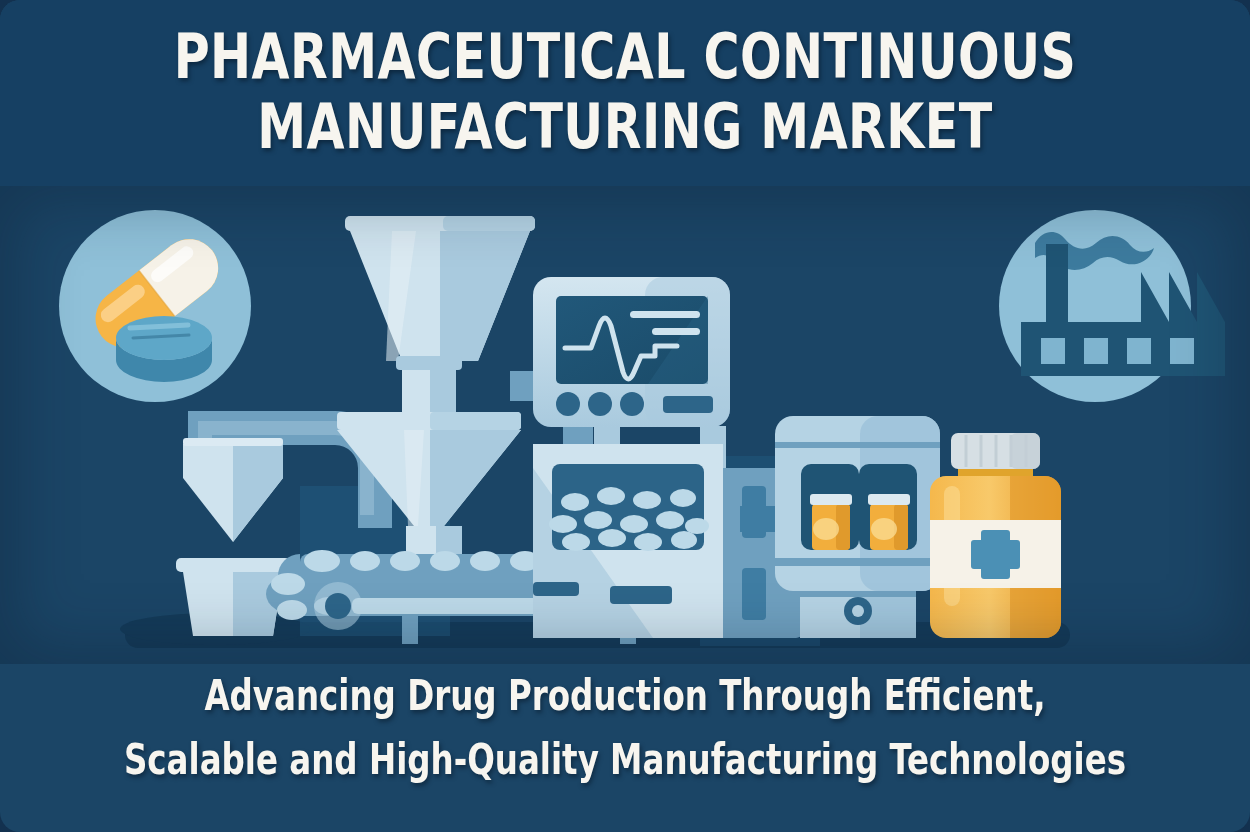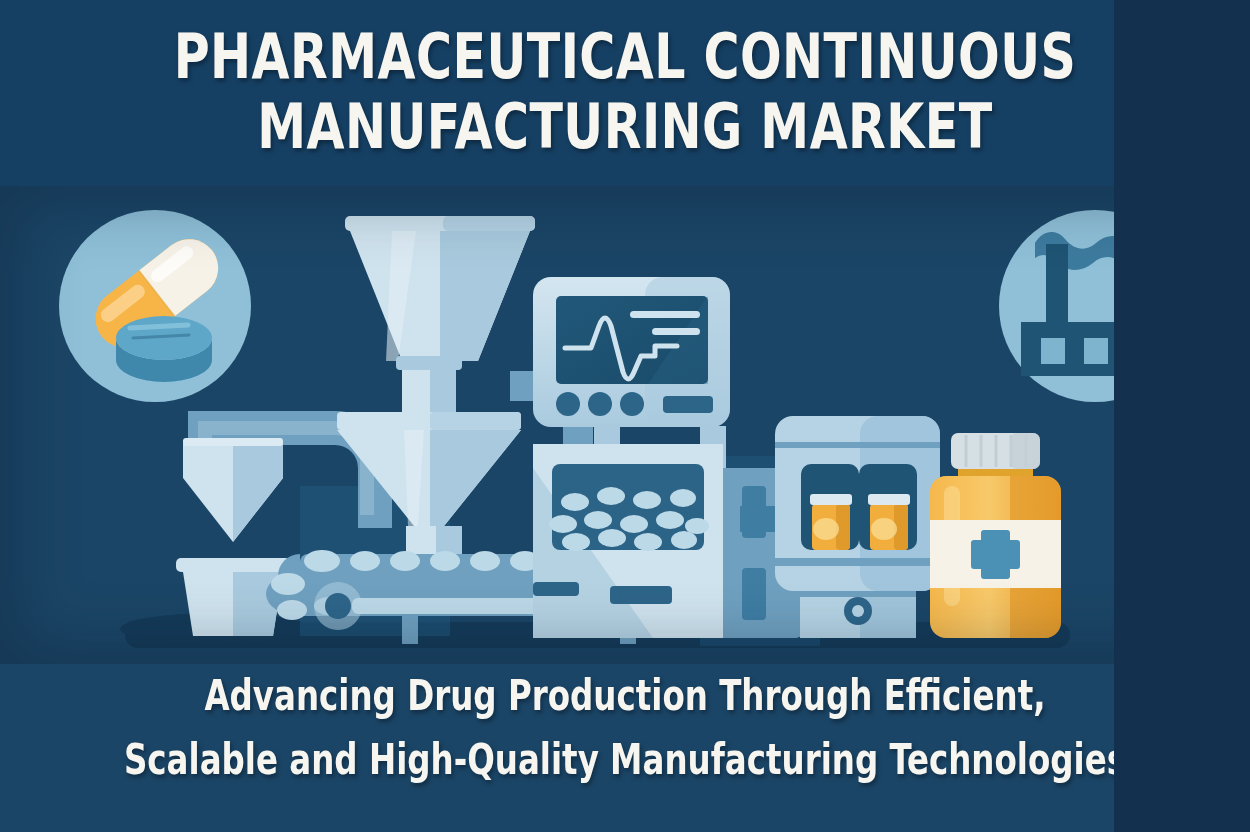--- a/index.html
+++ b/index.html
@@ -6,23 +6,24 @@
   * { margin:0; padding:0; box-sizing:border-box; }
   html,body { background:#13314f; }
   body {
     width:1250px; height:832px;
     font-family:"Liberation Sans", sans-serif;
     overflow:hidden;
     position:relative;
   }
   #poster {
     position:relative;
-    width:1114px; height:832px;
+    width:1250px; height:832px;
     background:#1b4566;
     overflow:hidden;
+    border-radius:20px;
   }
   
   #header-band {
     position:absolute; left:0; top:0; width:1250px; height:186px;
     background:#164063;
   }
   #title {
     position:absolute; left:0; top:22px; width:1250px;
     text-align:center;
     color:#f7f5ef;

